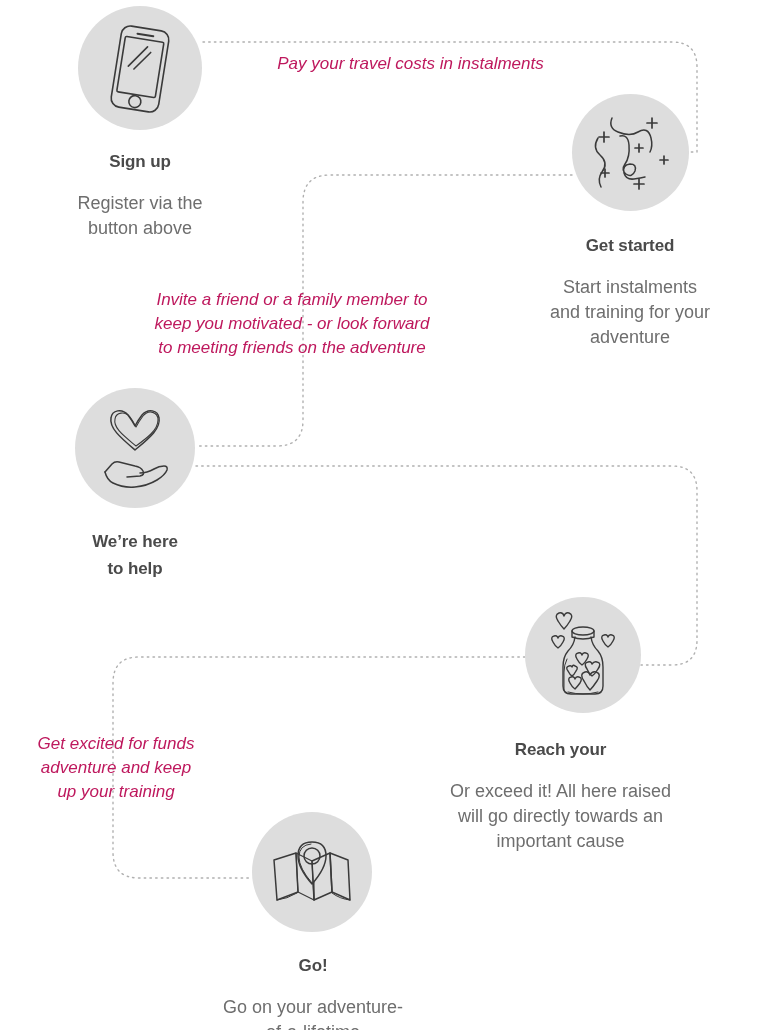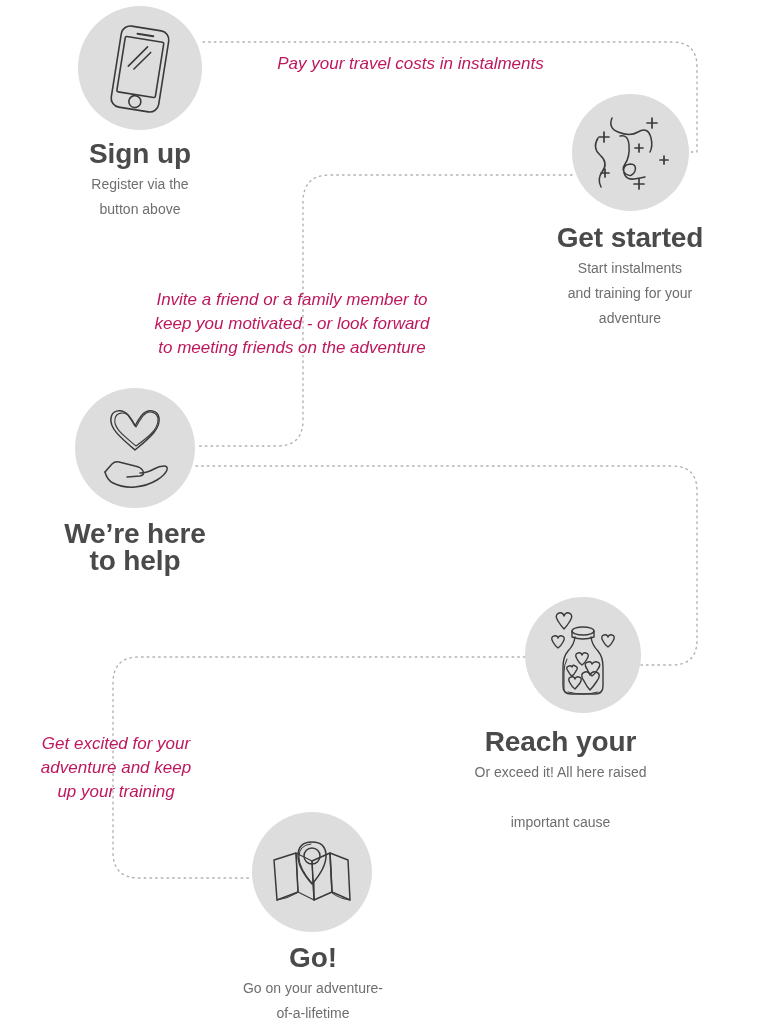--- a/index.html
+++ b/index.html
@@ -46,30 +46,30 @@
   }
 
   
   .nodetext {
     position: absolute;
     text-align: center;
   }
   .heading {
     color: #4a4a4a;
     font-weight: bold;
-    font-size: 28px;
+    font-size: 17px;
     line-height: 27px;
     letter-spacing: -0.1px;
-    margin: 0 0 3px 0;
+    margin: 8px 0 3px 0;
   }
   .body {
     color: #6e6e6e;
-    font-size: 14px;
+    font-size: 18px;
     line-height: 25px;
-    margin: 5px;
+    margin: 16px;
   }
   .connector-label {
     position: absolute;
     text-align: center;
     font-style: italic;
     color: #be185d;
     font-size: 17px;
     line-height: 24px;
   }
 </style>
@@ -191,26 +191,26 @@
           <path d="M52,62 q-3,-5 1,-6 q3,-1 4,2 q1,-3 4,-2 q4,1 1,6 q-2,4 -5,6 q-3,-2 -5,-6 Z"></path>
           <path d="M43,74 q-3,-4 1,-5 q2,-1 3,1 q1,-3 3,-1 q4,1 1,5 q-2,4 -4,5 q-2,-1 -4,-5 Z"></path>
           <path d="M62,72 q-4,-6 1,-7 q3,-1 4,2 q2,-3 5,-2 q5,1 1,7 q-3,5 -6,7 q-3,-2 -5,-7 Z"></path>
           <path d="M45,86 q-3,-5 1,-6 q3,-1 4,2 q1,-3 4,-2 q4,1 1,6 q-3,4 -5,6 q-3,-2 -5,-6 Z"></path>
           <path d="M59,84 q-5,-7 1,-9 q4,-1 5,3 q2,-4 6,-3 q6,2 1,9 q-4,6 -7,9 q-3,-3 -6,-9 Z"></path>
         </g>
       </svg>
     </div>
     <div class="nodetext" style="left:432px; top:728px; width:257px;">
       <p class="heading"><span>Reach your</span><br></p>
-      <p class="body"><span>Or exceed it! All here raised</span><br><br><span>important cause</span></p>
+      <p class="body"><span>Or exceed it! All here raised</span><br><span>will go directly towards an</span><br><span>important cause</span></p>
     </div>
   </div>
 
   <div class="connector-label" style="left:18px; top:732px; width:196px;">
-    <span>Get excited for your</span><br>
+    <span>Get excited for funds</span><br>
     <span>adventure and keep</span><br>
     <span>up your training</span>
   </div>
 
   <div class="node">
     <div class="badge" style="left:252px; top:812px; width:120px; height:120px;">
       <svg viewBox="0 0 120 120" xmlns="http://www.w3.org/2000/svg">
         <g fill="none" stroke="#3a3a3a" stroke-width="1.5" stroke-linecap="round" stroke-linejoin="round">
 
           <path d="M22,48 L44,41 L46,80 L25,88 Z"></path>

